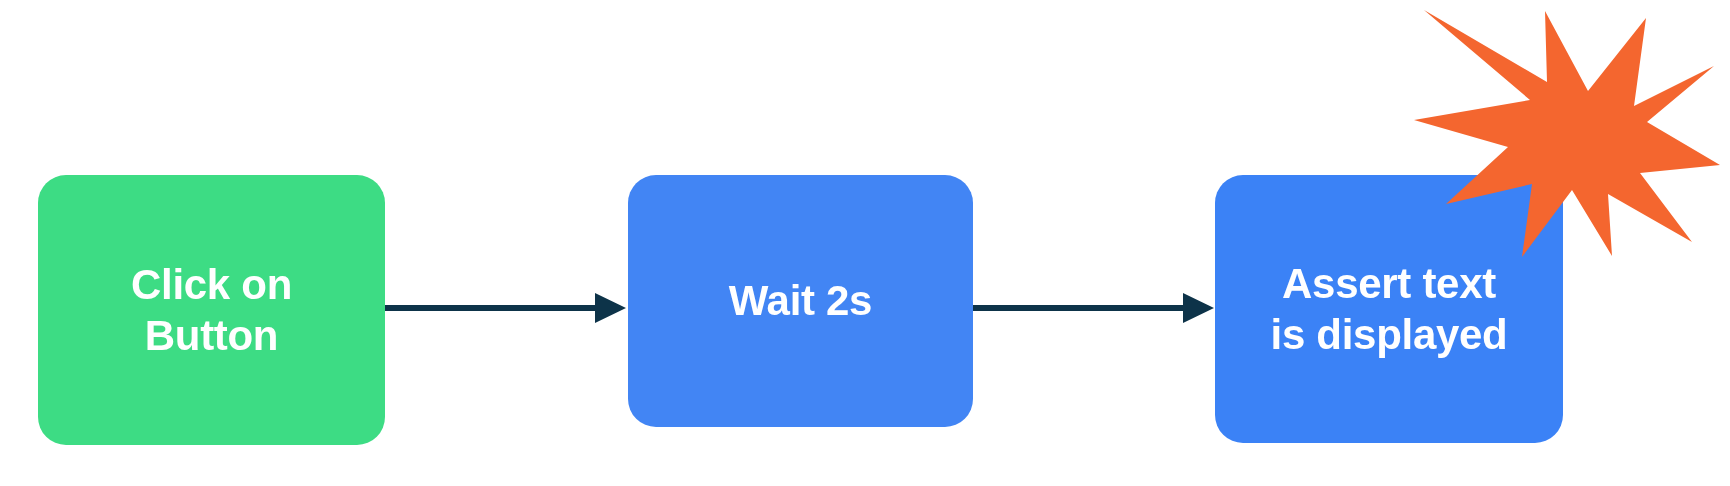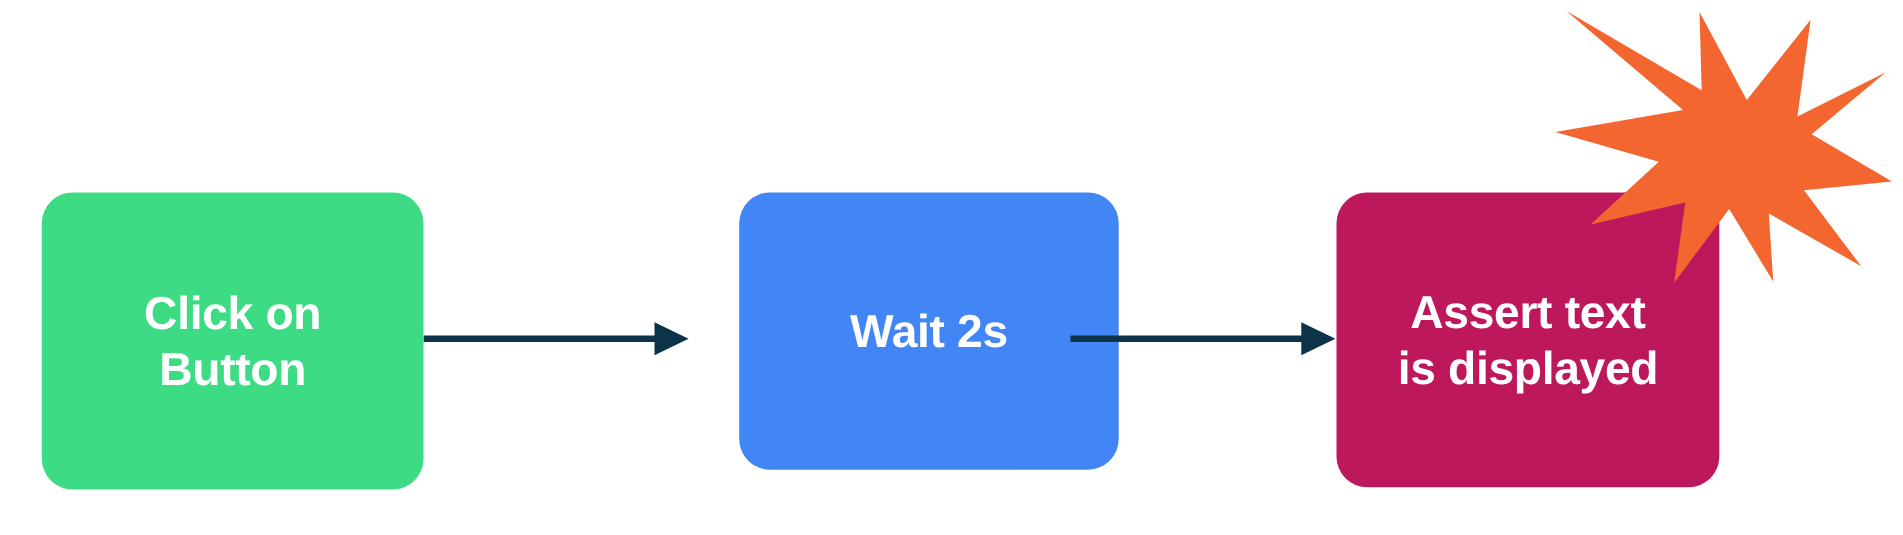--- a/index.html
+++ b/index.html
@@ -39,28 +39,27 @@
     width: 347px;
     height: 270px;
     background: #3ddc84;
   }
   #node-wait {
     left: 628px;
     top: 175px;
     width: 345px;
     height: 252px;
     background: #4285f4;
-    margin-left: 44px;
   }
   #node-assert {
     left: 1215px;
     top: 175px;
     width: 348px;
     height: 268px;
-    background: #be185d;
+    background: #3b82f6;
   }
   .connector {
     position: absolute;
     height: 40px;
     top: 288px;
   }
   #connector-1 {
     left: 385px;
     width: 243px;
   }

